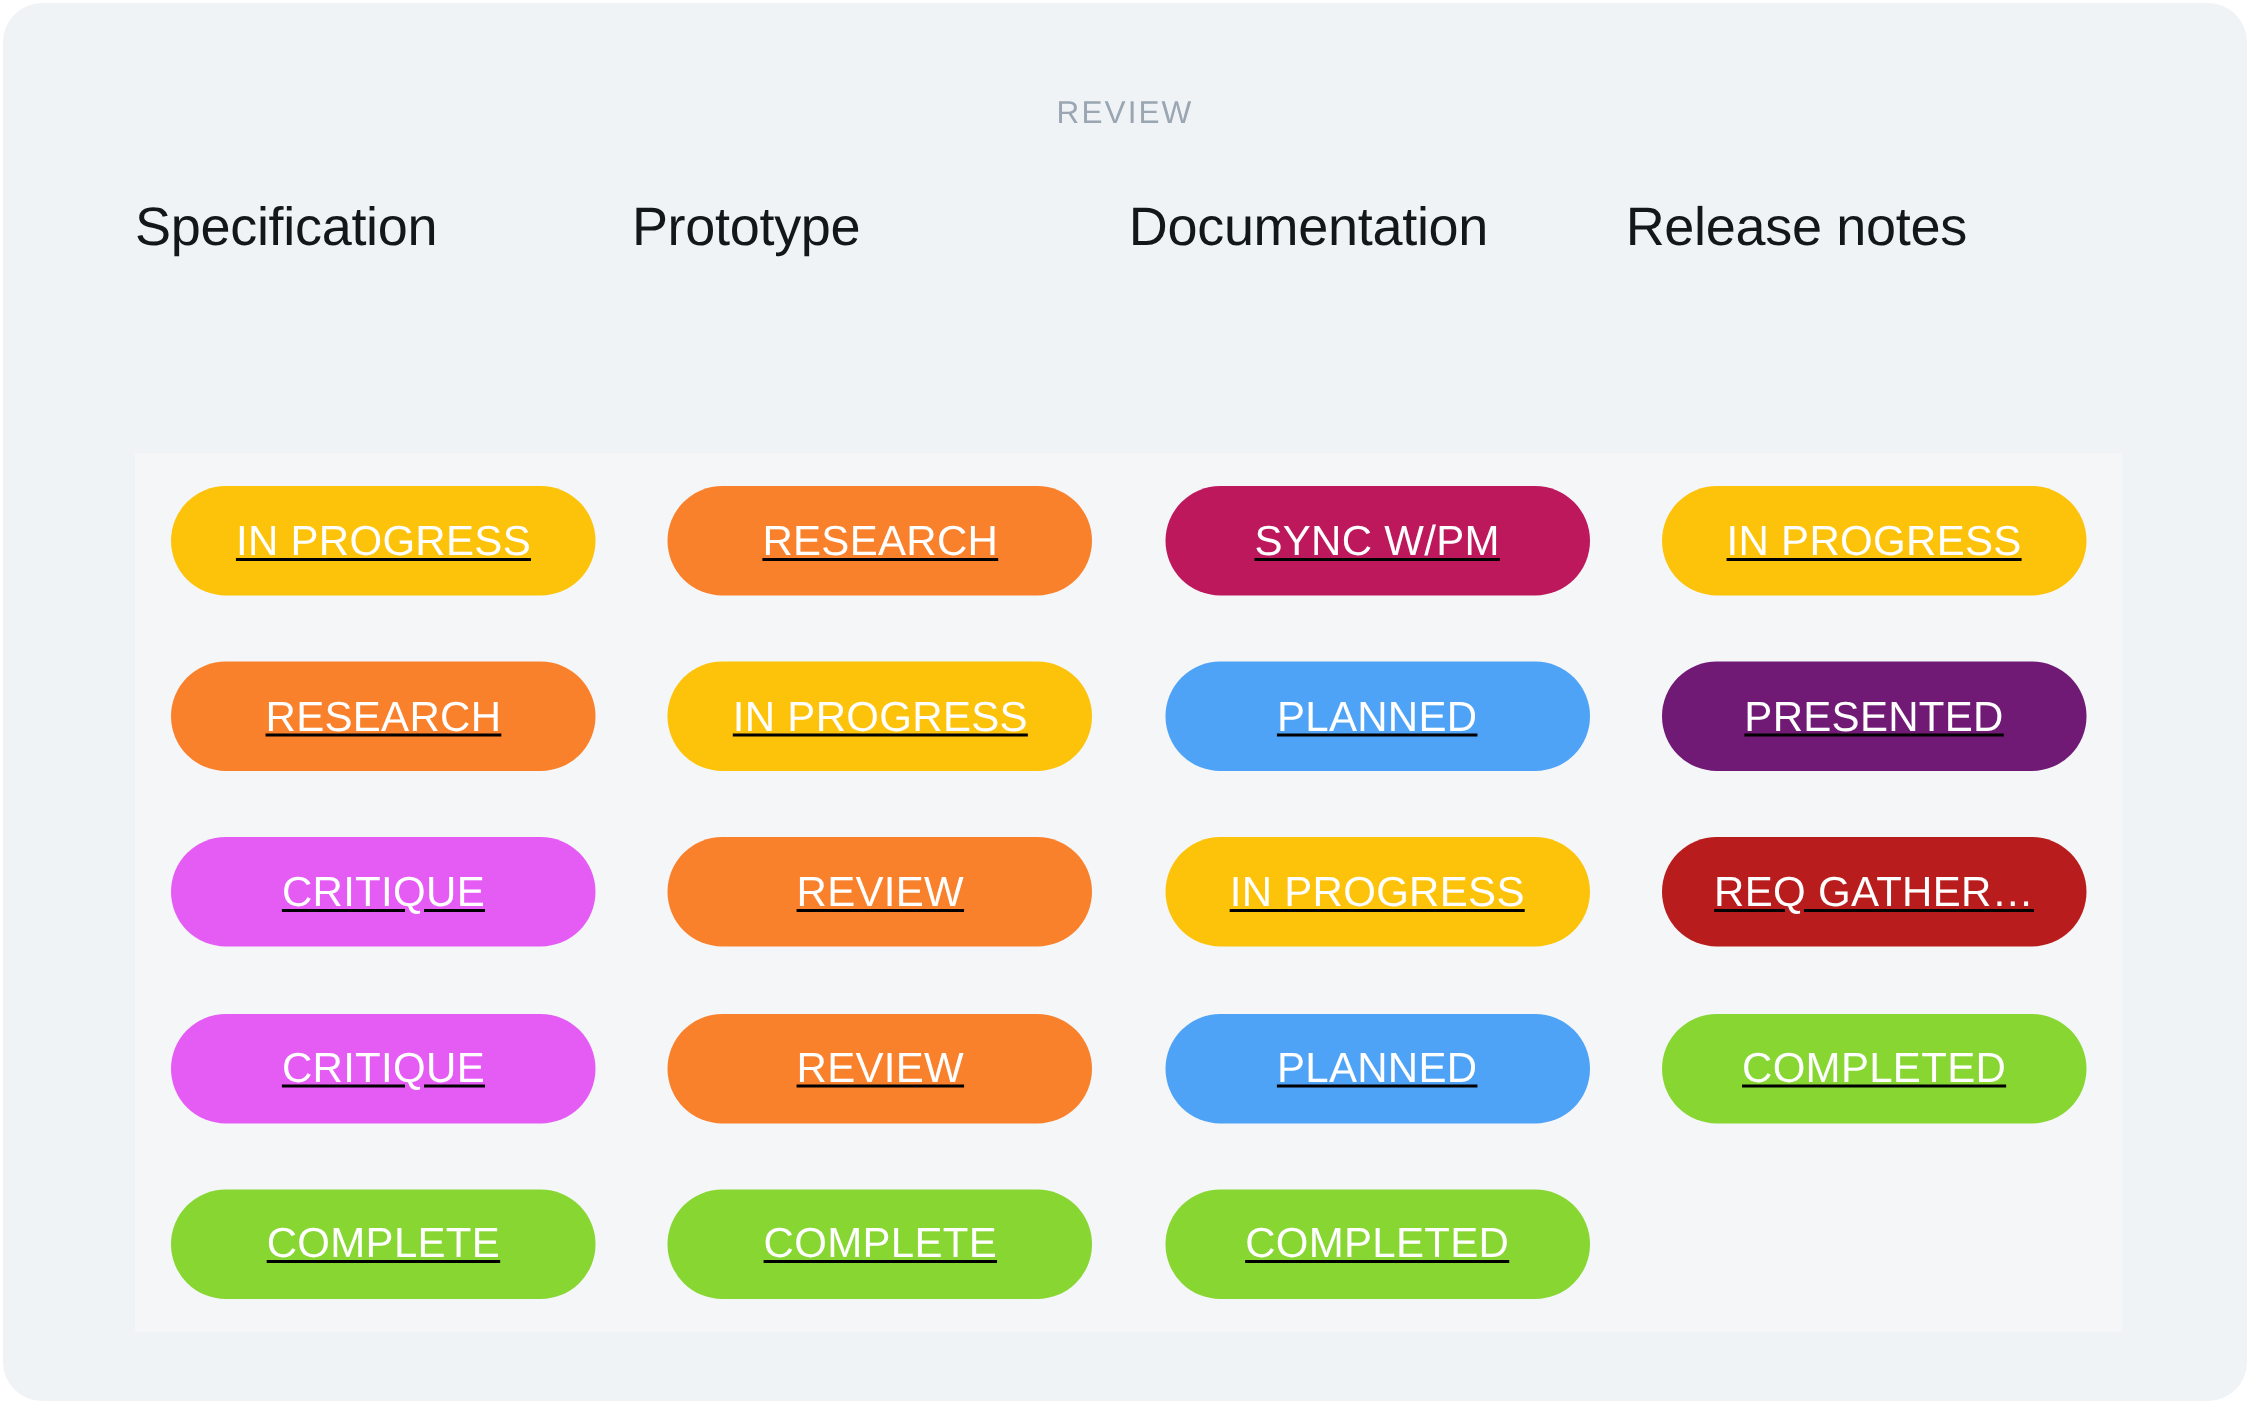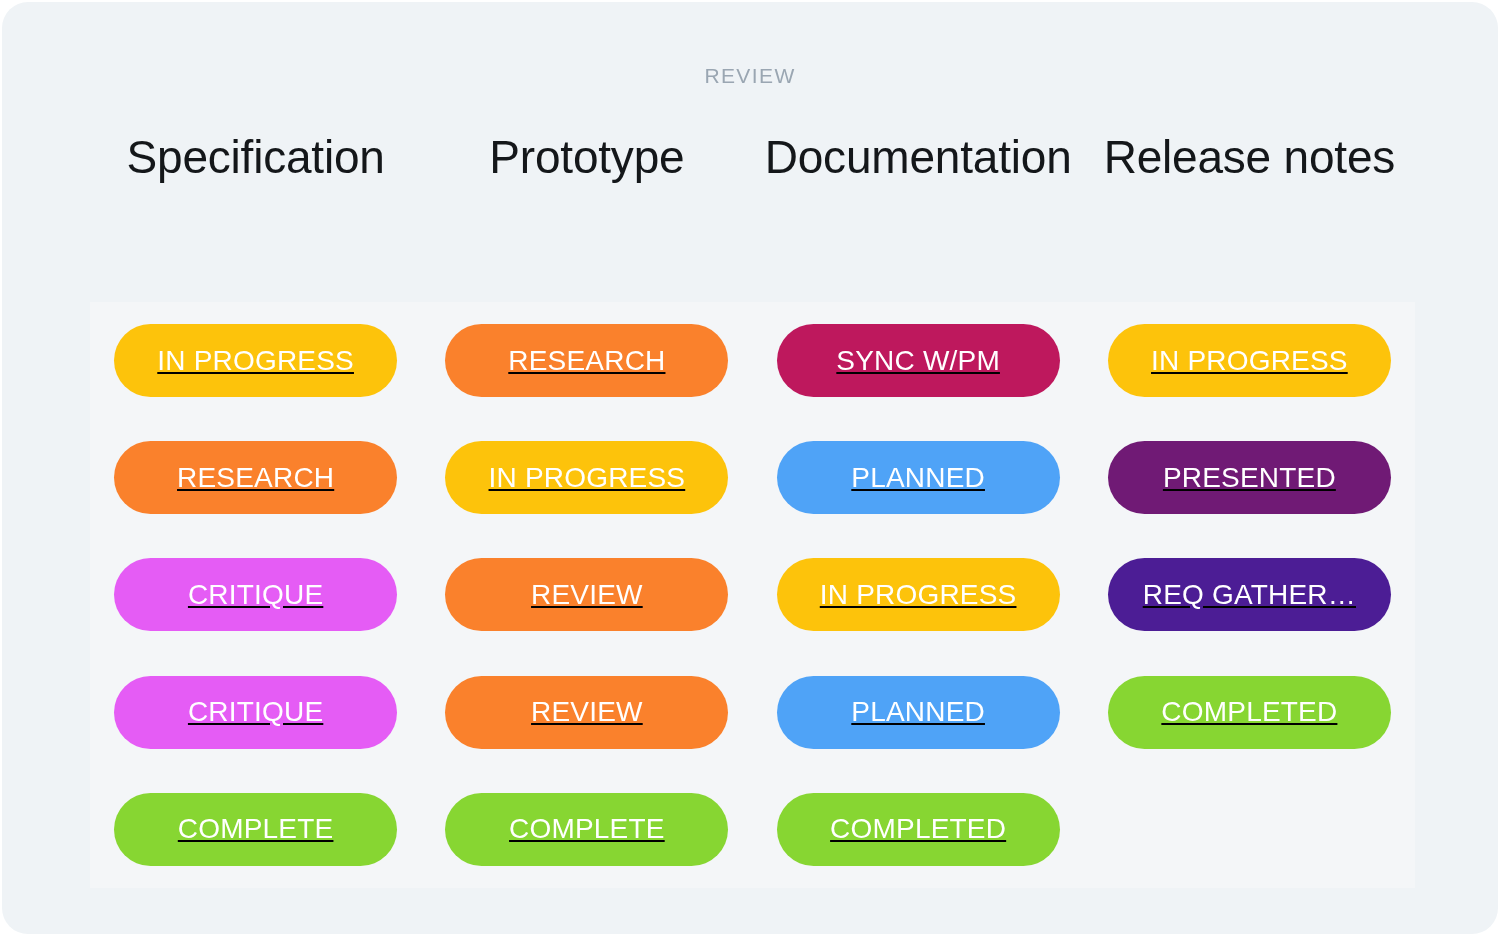--- a/index.html
+++ b/index.html
@@ -40,22 +40,21 @@
   #columns-header {
     position: absolute;
     top: 128px;
     left: 88px;
     width: 1325px;
     display: flex;
   }
 
   .column-header {
     flex: 1 1 0;
-    text-align: center;
-    font-size: 46px;
+    font-size: 36px;
     color: #14171a;
     font-weight: 400;
     letter-spacing: -0.2px;
     white-space: nowrap;
   }
 
   #status-panel {
     position: absolute;
     left: 88px;
     top: 300px;
@@ -175,21 +174,21 @@
           <span class="pill-label">REVIEW</span>
         </div>
       </div>
       <div class="pill-cell">
         <div class="pill" style="background-color: rgb(253, 195, 11);">
           <span class="pill-label">IN PROGRESS</span>
         </div>
       </div>
 
       <div class="pill-cell">
-        <div class="pill" style="background-color: #4c1d95; text-align: right;">
+        <div class="pill" style="background-color: #b91c1c; text-align: right;">
           <span class="pill-label">REQ GATHER…</span>
         </div>
       </div>
       <div class="pill-cell">
         <div class="pill" style="background-color: rgb(229, 92, 245);">
           <span class="pill-label">CRITIQUE</span>
         </div>
       </div>
       <div class="pill-cell">
         <div class="pill" style="background-color: rgb(250, 129, 44);">

